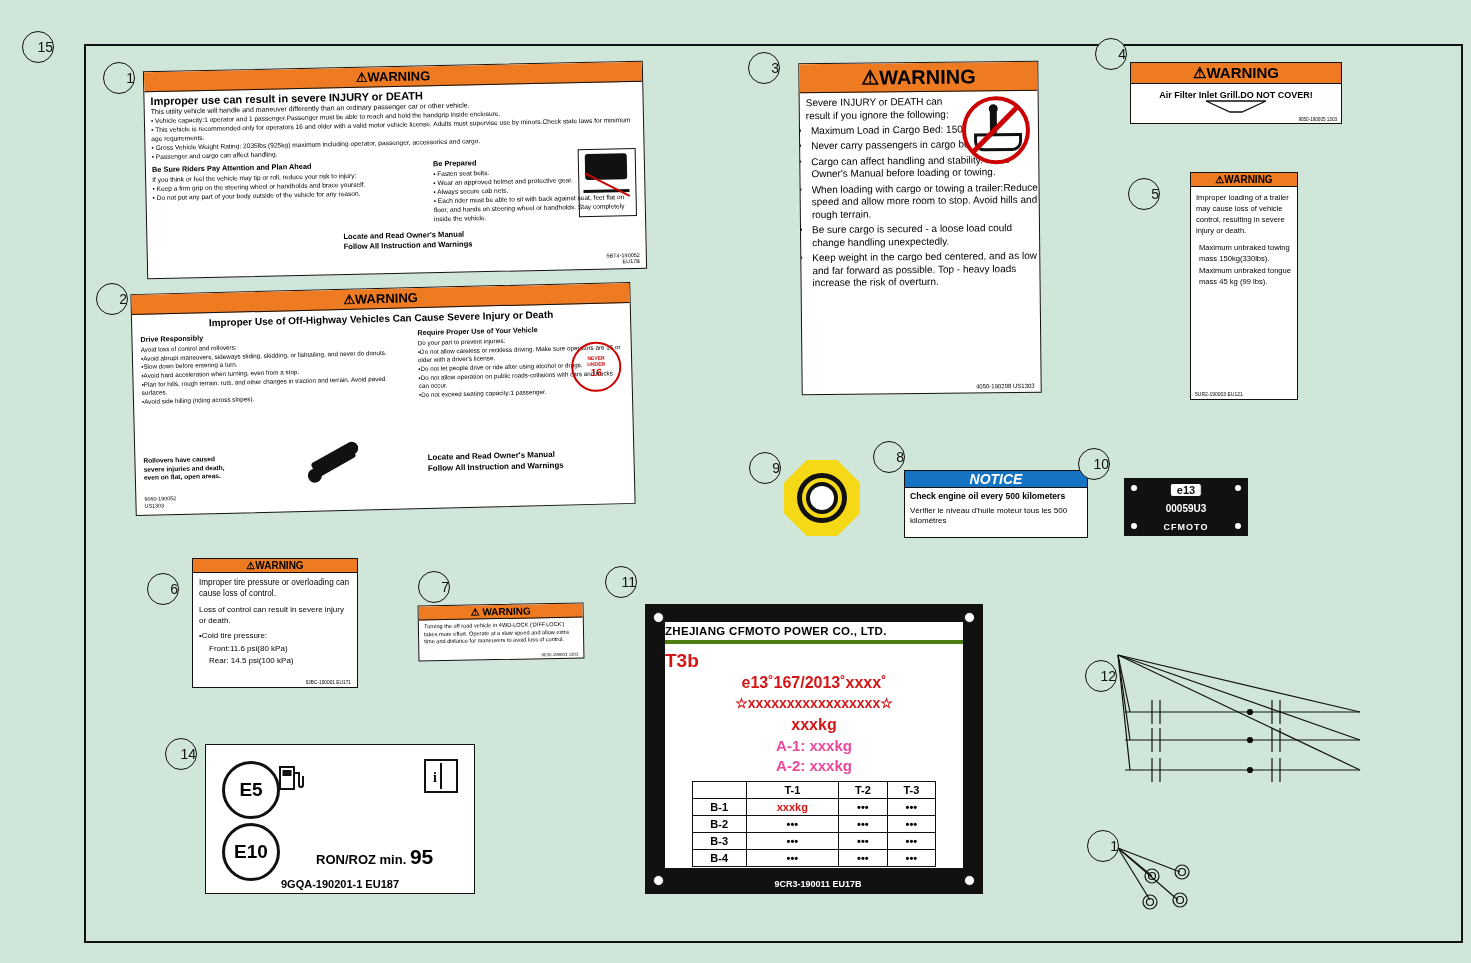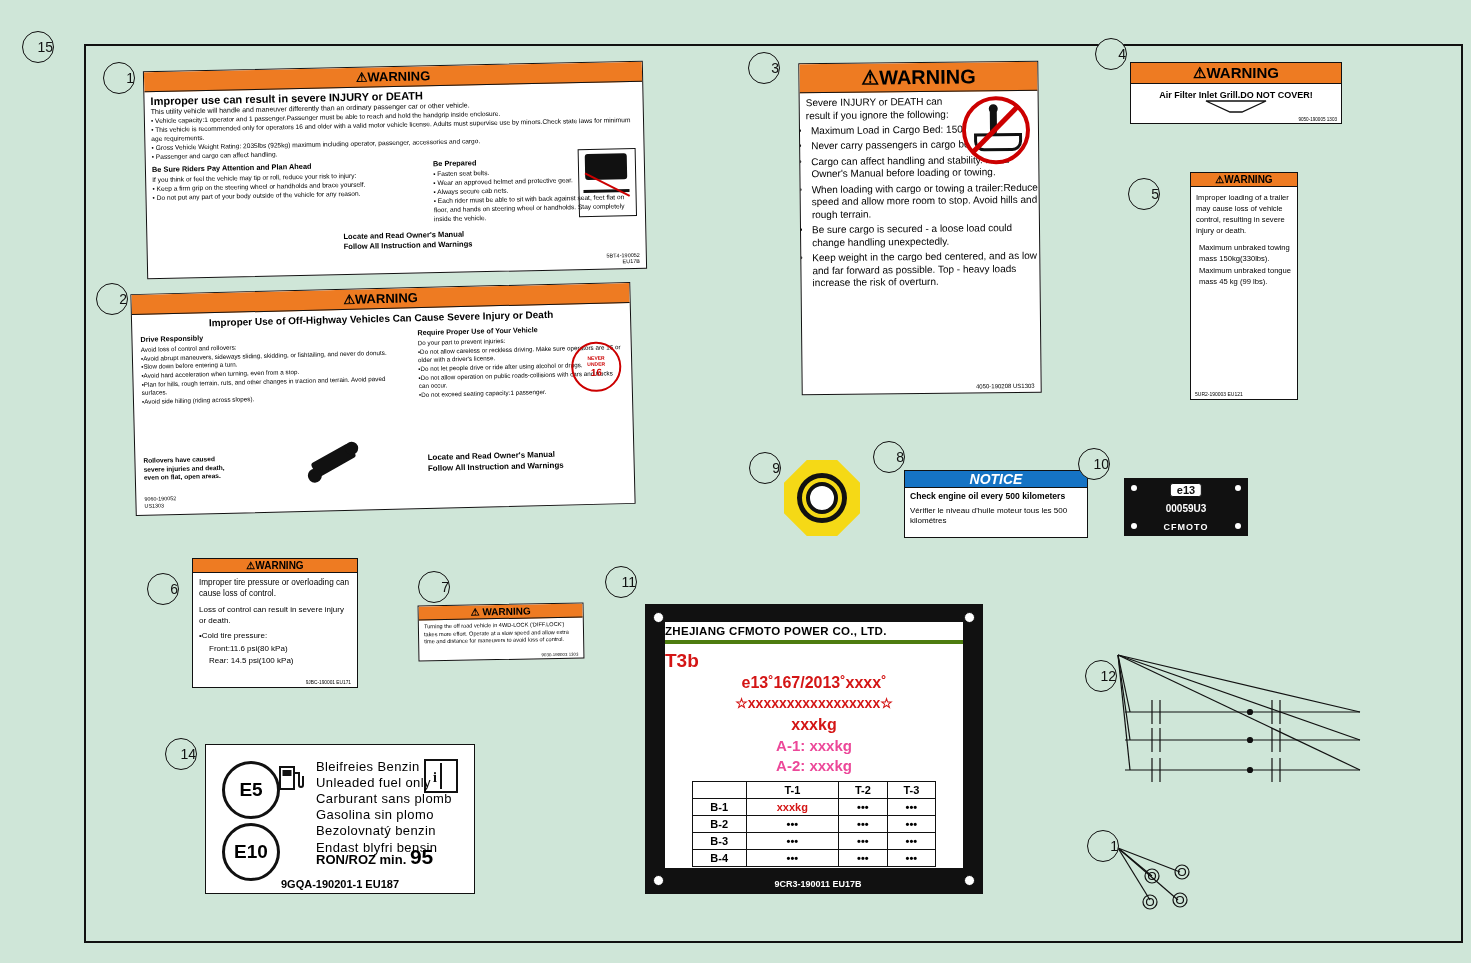--- a/index.html
+++ b/index.html
@@ -466,28 +466,20 @@
     <div class="circ" style="top:78px;">E10</div>
     <svg class="pump" viewBox="0 0 30 30">
       <rect x="4" y="4" width="14" height="22" fill="none" stroke="#111" stroke-width="2"></rect>
       <rect x="6.5" y="7" width="9" height="6" fill="#111"></rect>
       <path d="M18 10 h5 v12 a2 2 0 0 0 4 0 v-9" fill="none" stroke="#111" stroke-width="2"></path>
     </svg>
     <svg class="book" viewBox="0 0 30 30">
       <line x1="15" y1="2" x2="15" y2="28" stroke="#111" stroke-width="2"></line>
       <text x="7" y="21" font-size="14" font-family="Liberation Serif, serif" font-weight="bold" fill="#111">i</text>
     </svg>
-    <div class="lines">
-      <div>Bleifreies Benzin</div>
-      <div>Unleaded fuel only</div>
-      <div>Carburant sans plomb</div>
-      <div>Gasolina sin plomo</div>
-      <div>Bezolovnatý benzin</div>
-      <div>Endast blyfri bensin</div>
-    </div>
     <div class="ron">
       <span>RON/ROZ min.</span>
       <b>95</b>
     </div>
     <div class="code">9GQA-190201-1  EU187</div>
   </div>
 
 </div>
 
 </body></html>

